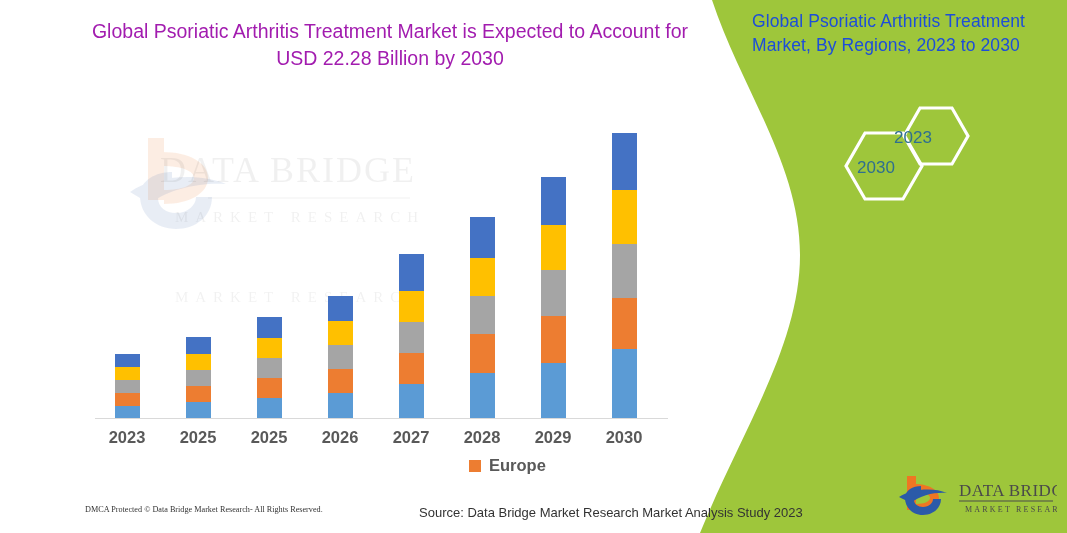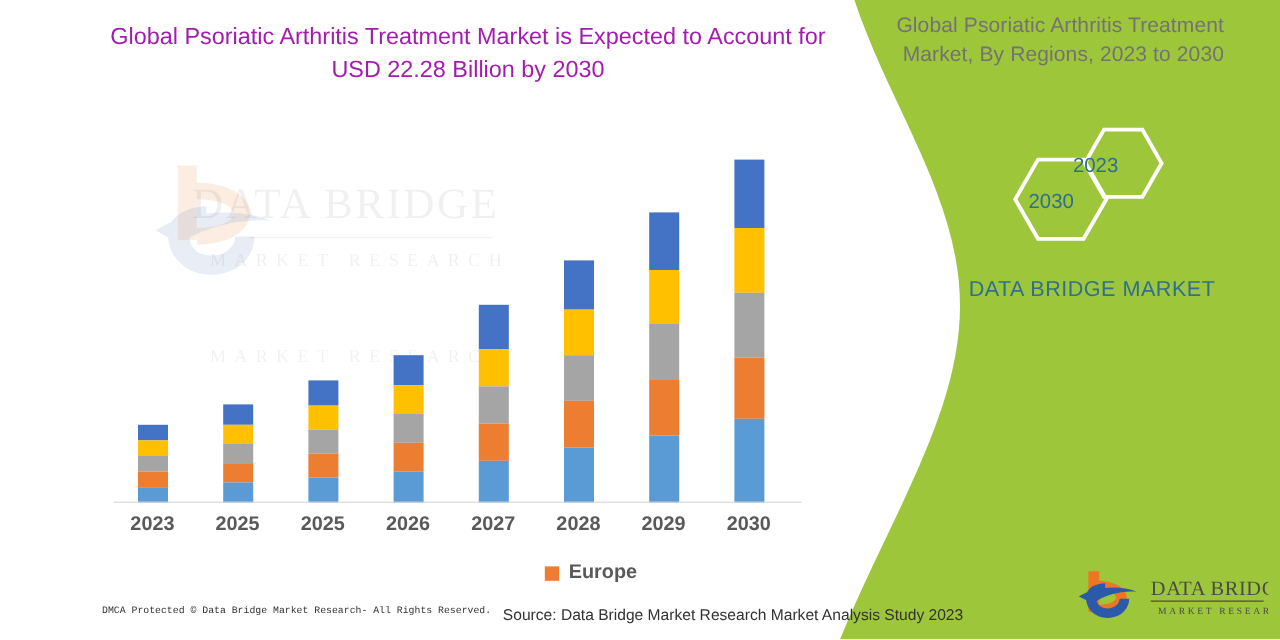--- a/index.html
+++ b/index.html
@@ -4,22 +4,22 @@
 <style>
   html,body{margin:0;padding:0;background:#fff;}
   body{width:1067px;height:533px;overflow:hidden;font-family:"Liberation Sans",sans-serif;}
   #root{position:relative;width:1067px;height:533px;background:#ffffff;overflow:hidden;}
 
   
   .green-panel{position:absolute;top:0;left:0;width:1067px;height:533px;pointer-events:none;}
   .green-panel svg{display:block;}
 
   .panel-title{
-    position:absolute;left:712px;top:10px;width:308px;
-    text-align:right;color:#737373;font-size:17.5px;line-height:1.35;
+    position:absolute;left:752px;top:10px;width:308px;
+    text-align:left;color:#1d4ed8;font-size:17.5px;line-height:1.35;
     letter-spacing:.1px;
   }
 
   .hex-wrap{position:absolute;left:820px;top:95px;width:170px;height:110px;}
   .brand-block{
     position:absolute;left:780px;top:228px;width:260px;text-align:center;
     color:#2f6f8f;font-size:18px;line-height:1.45;letter-spacing:.4px;
   }
 
   
@@ -44,21 +44,21 @@
   .xlabel{position:absolute;width:72px;text-align:center;font-size:16.5px;
           font-weight:bold;color:#595959;}
 
   .legend{position:absolute;left:95px;top:456px;width:580px;height:24px;}
   .legend-item{position:absolute;display:flex;align-items:center;gap:8px;}
   .legend-swatch{width:12px;height:12px;display:inline-block;}
   .legend-label{font-size:16.5px;font-weight:bold;color:#595959;}
 
   .footer{position:absolute;left:0;top:505px;width:700px;height:22px;}
   .footer-left{position:absolute;left:85px;top:0;font-size:8.2px;color:#333;
-               font-family:Liberation Mono, monospace;white-space:nowrap;}
+               font-family:Liberation Serif, serif;white-space:nowrap;}
   .footer-right{position:absolute;left:419px;top:0;font-size:13px;color:#333;
                 font-family:Liberation Sans, sans-serif;white-space:nowrap;}
 </style>
 </head>
 <body>
 
 <div id="root">
 
   <div class="green-panel">
     <svg width="1067" height="533" viewBox="0 0 1067 533" xmlns="http://www.w3.org/2000/svg">
@@ -77,21 +77,20 @@
 
       <g>
         <polygon points="45,38 83,38 102,71 83,104 45,104 26,71" fill="none" stroke="#ffffff" stroke-width="3.2"></polygon>
       </g>
       <text x="93" y="48" font-family="Liberation Sans, sans-serif" font-size="17" fill="#2f6f8f" text-anchor="middle">2023</text>
       <text x="56" y="78" font-family="Liberation Sans, sans-serif" font-size="17" fill="#2f6f8f" text-anchor="middle">2030</text>
     </svg>
   </div>
 
   <div class="brand-block">
-    <div>DATA BRIDGE MARKET</div>
   </div>
 
   <div class="dbmr-logo">
     <svg width="162" height="52" viewBox="0 0 162 52" xmlns="http://www.w3.org/2000/svg">
       <g>
         <path d="M12 6 L21 6 L21 40 L12 40 Z" fill="#ee7623"></path>
         <path d="M19 14 C34 14, 44 20, 44 28 C44 36, 34 42, 21 42 L21 34 C30 34, 35 31, 35 28 C35 24, 29 22, 19 22 Z" fill="#ee7623"></path>
         <path d="M4 27 C16 19, 38 17, 52 23 C41 22, 25 25, 16 33 Z" fill="#2b5aa8"></path>
         <path d="M10 28 C10 20, 18 16, 26 16 L26 24 C22 24, 19 26, 19 30 C19 34, 23 37, 28 37 C34 37, 38 33, 38 29 L46 29 C46 38, 38 45, 28 45 C18 45, 10 38, 10 28 Z" fill="#2b5aa8"></path>
       </g>
@@ -186,21 +185,21 @@
       <div class="xlabel" style="left: 67px;">2025</div>
       <div class="xlabel" style="left: 138px;">2025</div>
       <div class="xlabel" style="left: 209px;">2026</div>
       <div class="xlabel" style="left: 280px;">2027</div>
       <div class="xlabel" style="left: 351px;">2028</div>
       <div class="xlabel" style="left: 422px;">2029</div>
       <div class="xlabel" style="left: 493px;">2030</div>
     </div>
 
   <div class="legend" id="legend">
-      <div class="legend-item" style="left: 359px; margin-top: 12px;">
+      <div class="legend-item" style="left: 374px;">
         <span class="legend-swatch" style="background: rgb(237, 125, 49);"></span>
         <span class="legend-label">Europe</span>
       </div>
     </div>
 
   <div class="footer">
     <div class="footer-left">DMCA Protected © Data Bridge Market Research- All Rights Reserved.</div>
     <div class="footer-right">Source: Data Bridge Market Research  Market Analysis Study 2023</div>
   </div>
 

